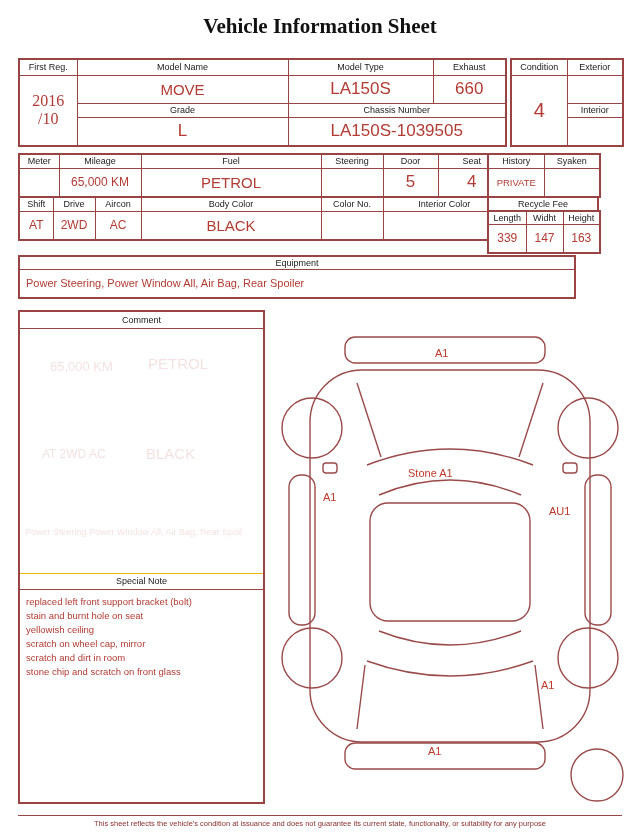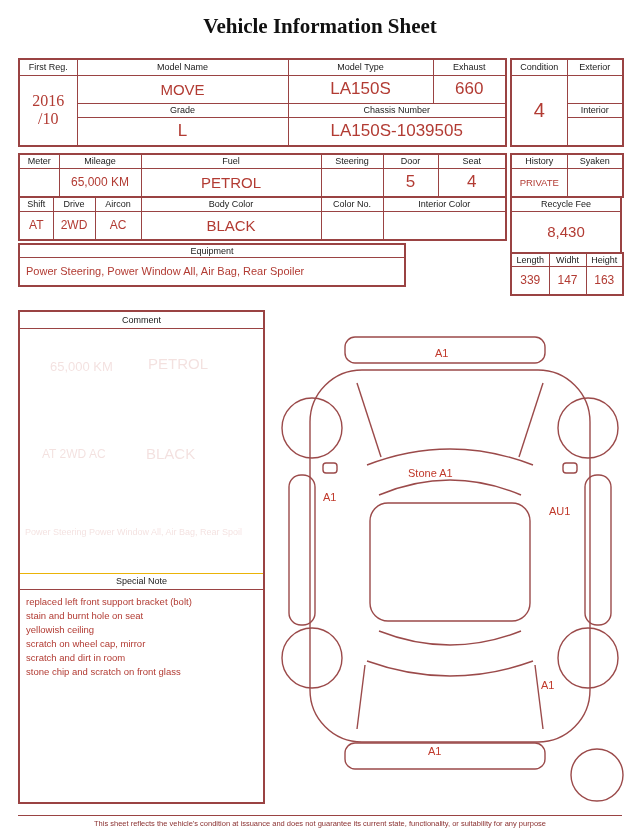--- a/index.html
+++ b/index.html
@@ -178,56 +178,53 @@
     <tr class="h29">
       <td class="val f12">AT</td>
       <td class="val f12">2WD</td>
       <td class="val f12">AC</td>
       <td class="val f15">BLACK</td>
       <td class="val f12"></td>
       <td class="val f12"></td>
     </tr>
   </tbody>
     </table>
-  <table class="tbl" style="position:relative;left:0;top:4px;width:388px;">
+  <table class="tbl" style="position:relative;left:0;top:16px;width:558px;">
     <tbody>
         <tr class="h13">
       <th>Equipment</th>
     </tr>
     <tr class="h29">
       <td class="val f11 left-align">Power Steering, Power Window  All, Air Bag, Rear Spoiler</td>
     </tr>
   </tbody>
     </table>
 </div>
 
-<div class="stack" style="left:510px;top:153px;width:116px;">
+<div class="stack" style="left:487px;top:153px;width:116px;">
   <table class="tbl" style="position:relative;left:0;top:0;width:112px;">
     <colgroup>
         <col style="width:56px">
         <col style="width:56px">
       </colgroup>
     <tbody>
         <tr class="h14">
       <th>History</th>
       <th>Syaken</th>
     </tr>
     <tr class="h29">
       <td class="val f9">PRIVATE</td>
       <td class="val f9"></td>
     </tr>
   </tbody>
     </table>
   <table class="tbl" style="position:relative;left:0;top:0;width:112px;">
     <tbody>
         <tr class="h14">
       <th>Recycle Fee</th>
-    </tr>
-    <tr class="h42">
-      <td class="val f15">8,430</td>
     </tr>
   </tbody>
     </table>
   <table class="tbl" style="position:relative;left:0;top:0;width:112px;">
     <colgroup>
         <col style="width:38px">
         <col style="width:37px">
         <col style="width:37px">
       </colgroup>
     <tbody>

